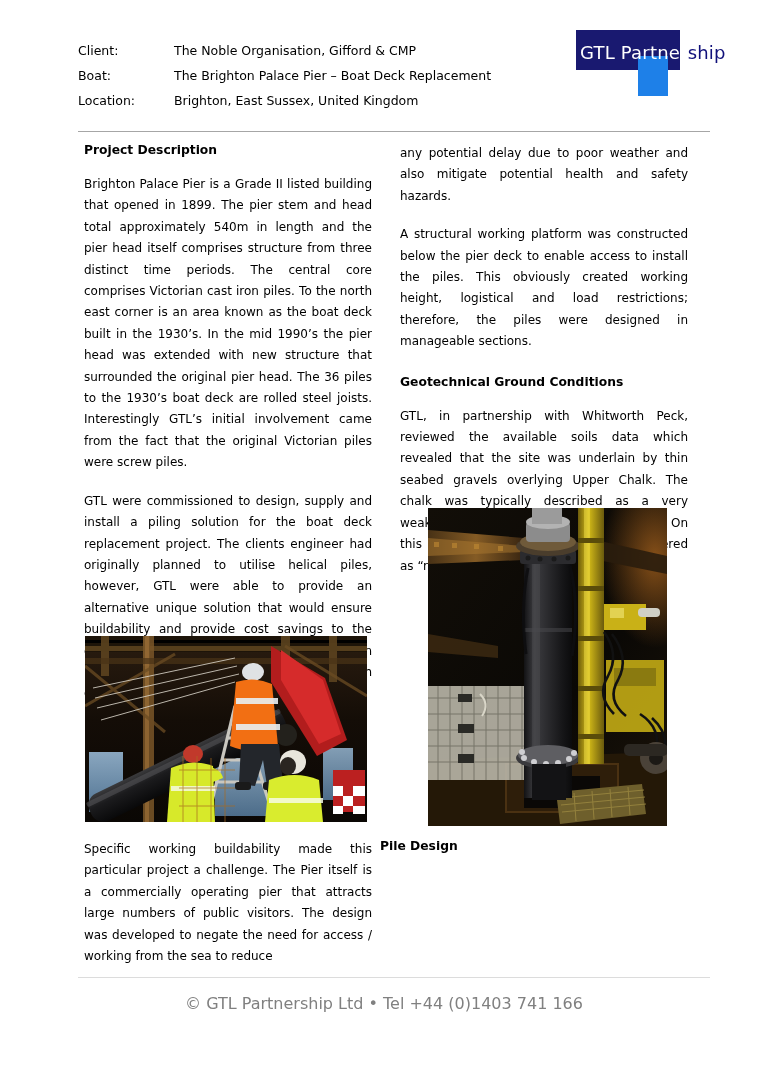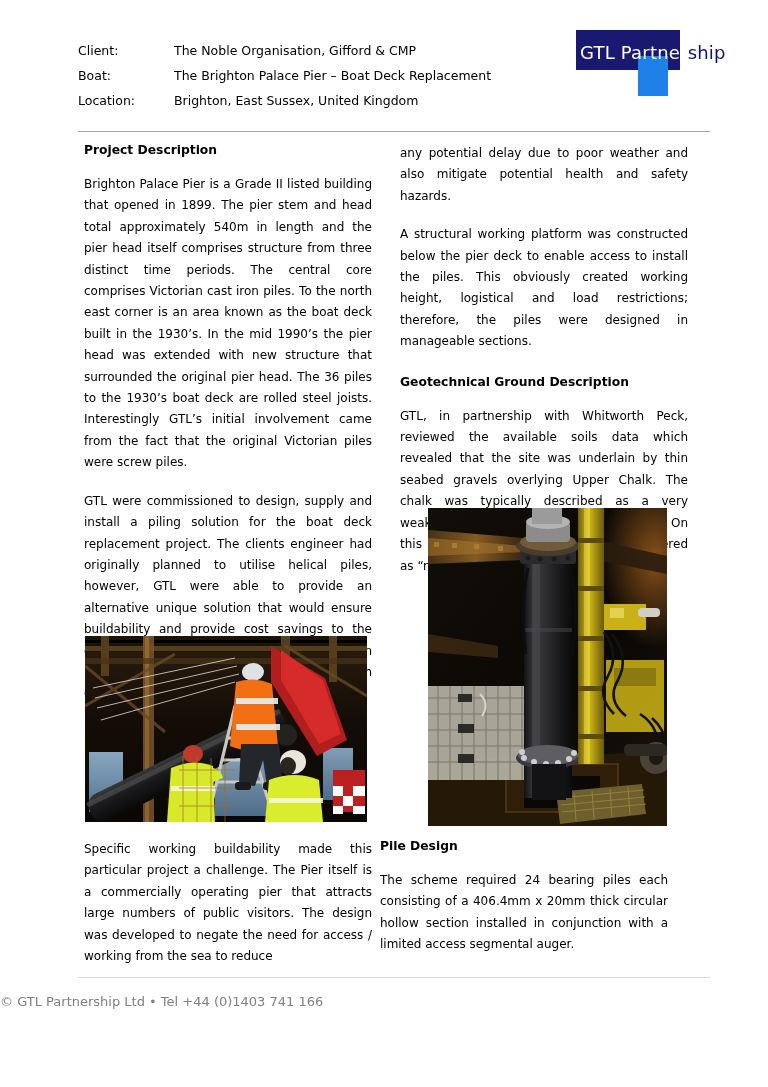--- a/index.html
+++ b/index.html
@@ -143,22 +143,22 @@
     height: 318px;
   }
   .photo svg { display: block; width: 100%; height: 100%; }
 
   
   .footer {
     position: absolute;
     left: 0;
     top: 994px;
     width: 768px;
-    text-align: left;
-    font-size: 13px;
+    text-align: center;
+    font-size: 16px;
     color: #808080;
   }
 </style>
 </head>
 <body>
 
 <div class="page">
 
   <div class="header">
     <table class="header-table">
@@ -313,21 +313,21 @@
     </svg>
   </div>
 
   <div style="position:absolute; left:84px; top:839px; width:288px;">
     <p class="body">Specific working buildability made this particular project a challenge. The Pier itself is a commercially operating pier that attracts large numbers of public visitors. The design was developed to negate the need for access / working from the sea to reduce</p>
   </div>
 
   <div class="col col-right">
     <p class="body">any potential delay due to poor weather and also mitigate potential health and safety hazards.</p>
     <p class="body">A structural working platform was constructed below the pier deck to enable access to install the piles. This obviously created working height, logistical and load restrictions; therefore, the piles were designed in manageable sections.</p>
-    <h2 class="sec spaced">Geotechnical Ground Description</h2>
+    <h2 class="sec spaced">Geotechnical Ground Conditions</h2>
     <p class="body">GTL, in partnership with Whitworth Peck, reviewed the available soils data which revealed that the site was underlain by thin seabed gravels overlying Upper Chalk. The chalk was typically described as a very weak/weak low and medium density chalk. On this basis, GTL treated the chalk encountered as “rock chalk”</p>
   </div>
 
   <div class="photo photo-right">
     <svg viewBox="0 0 239 318" preserveAspectRatio="none">
       <defs>
         <linearGradient id="gr-bg" x1="0" y1="0" x2="1" y2="1">
           <stop offset="0%" stop-color="#120e08"></stop>
           <stop offset="60%" stop-color="#0a0805"></stop>
           <stop offset="100%" stop-color="#1c1409"></stop>
@@ -467,20 +467,19 @@
         <path d="M224 210 q18 16 12 38"></path>
       </g>
       <circle cx="228" cy="250" r="16" fill="#4a4238"></circle>
       <circle cx="228" cy="250" r="7" fill="#1c1915"></circle>
       <rect x="196" y="236" width="44" height="12" rx="5" fill="#2c2822"></rect>
     </svg>
   </div>
 
   <div style="position:absolute; left:380px; top:839px; width:288px;">
     <h2 class="sec">Pile Design</h2>
-    <p class="body">The scheme required 24 bearing piles each consisting of a 406.4mm x 20mm thick circular hollow section installed in conjunction with a limited access segmental auger.</p>
   </div>
 
   <div class="rule-footer"></div>
 
   <div class="footer">© GTL Partnership Ltd • Tel +44 (0)1403 741 166</div>
 
 </div>
 
 </body></html>

